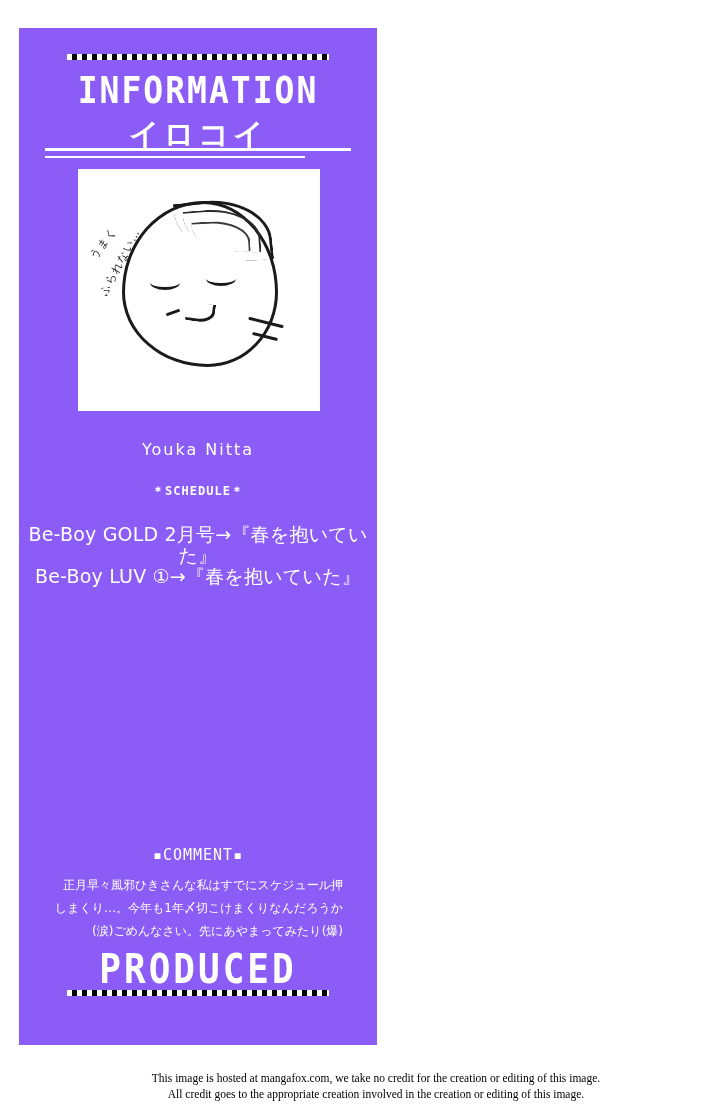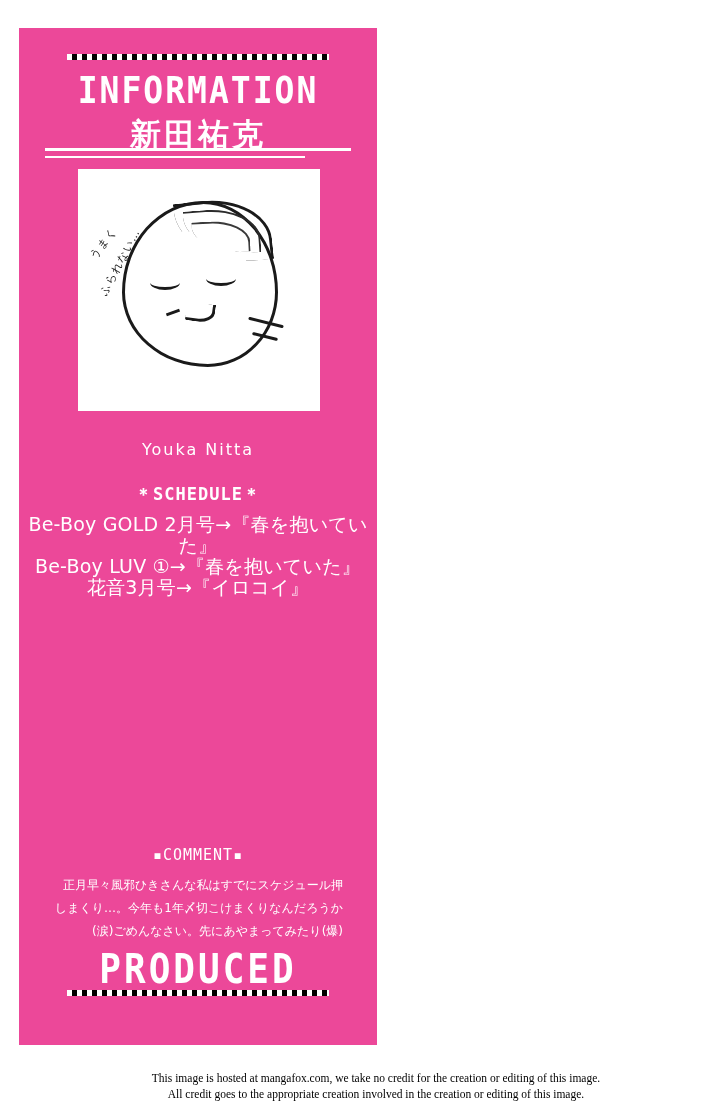--- a/index.html
+++ b/index.html
@@ -15,21 +15,21 @@
     overflow: hidden;
   }
 
   
   #page-panel {
     position: absolute;
     left: 19px;
     top: 28px;
     width: 358px;
     height: 1017px;
-    background: #ec4899;
+    background: #8b5cf6;
     color: #ffffff;
     overflow: hidden;
   }
 
   
   .tick-rule {
     height: 6px;
     background-image: repeating-linear-gradient(
       to right,
       #ffffff 0px, #ffffff 5px,
@@ -255,23 +255,23 @@
   #schedule-block {
     position: absolute;
     left: 0;
     top: 455px;
     width: 358px;
     text-align: center;
   }
   #schedule-title {
     font-family: "DejaVu Sans Mono", monospace;
     font-weight: bold;
-    font-size: 17px;
+    font-size: 12px;
     letter-spacing: 1px;
-    margin-bottom: 8px;
+    margin-bottom: 24px;
   }
   .schedule-line {
     font-family: "DejaVu Sans", sans-serif;
     font-size: 19px;
     line-height: 21px;
     letter-spacing: 0.2px;
   }
 
   
   #comment-block {
@@ -326,21 +326,21 @@
 </style>
 </head>
 <body>
 
 <div id="page-panel">
 
   <div class="tick-rule rule-top"></div>
 
   <div id="header-block">
     <div id="info-title">INFORMATION</div>
-    <div id="author-jp">新田祐克</div>
+    <div id="author-jp">イロコイ</div>
   </div>
   <div class="header-underline"></div>
   <div class="header-underline2"></div>
 
   <div id="portrait-frame">
     <div id="portrait-art">
       <div class="face"></div>
       <div class="hair"></div>
       <div class="hair2"></div>
       <div class="hair3"></div>
@@ -354,21 +354,20 @@
       <div class="portrait-caption2">ふられない…</div>
     </div>
   </div>
 
   <div id="artist-name">Youka Nitta</div>
 
   <div id="schedule-block">
     <div id="schedule-title">＊SCHEDULE＊</div>
     <div class="schedule-line">Be-Boy GOLD 2月号→『春を抱いていた』</div>
     <div class="schedule-line">Be-Boy LUV ①→『春を抱いていた』</div>
-    <div class="schedule-line">花音3月号→『イロコイ』</div>
   </div>
 
   <div id="comment-block">
     <div id="comment-title">▪COMMENT▪</div>
     <div id="comment-body">正月早々風邪ひきさんな私はすでにスケジュール押しまくり…。今年も1年〆切こけまくりなんだろうか(涙)ごめんなさい。先にあやまってみたり(爆)</div>
   </div>
 
   <div id="produced">PRODUCED</div>
 
   <div class="tick-rule rule-bottom"></div>

